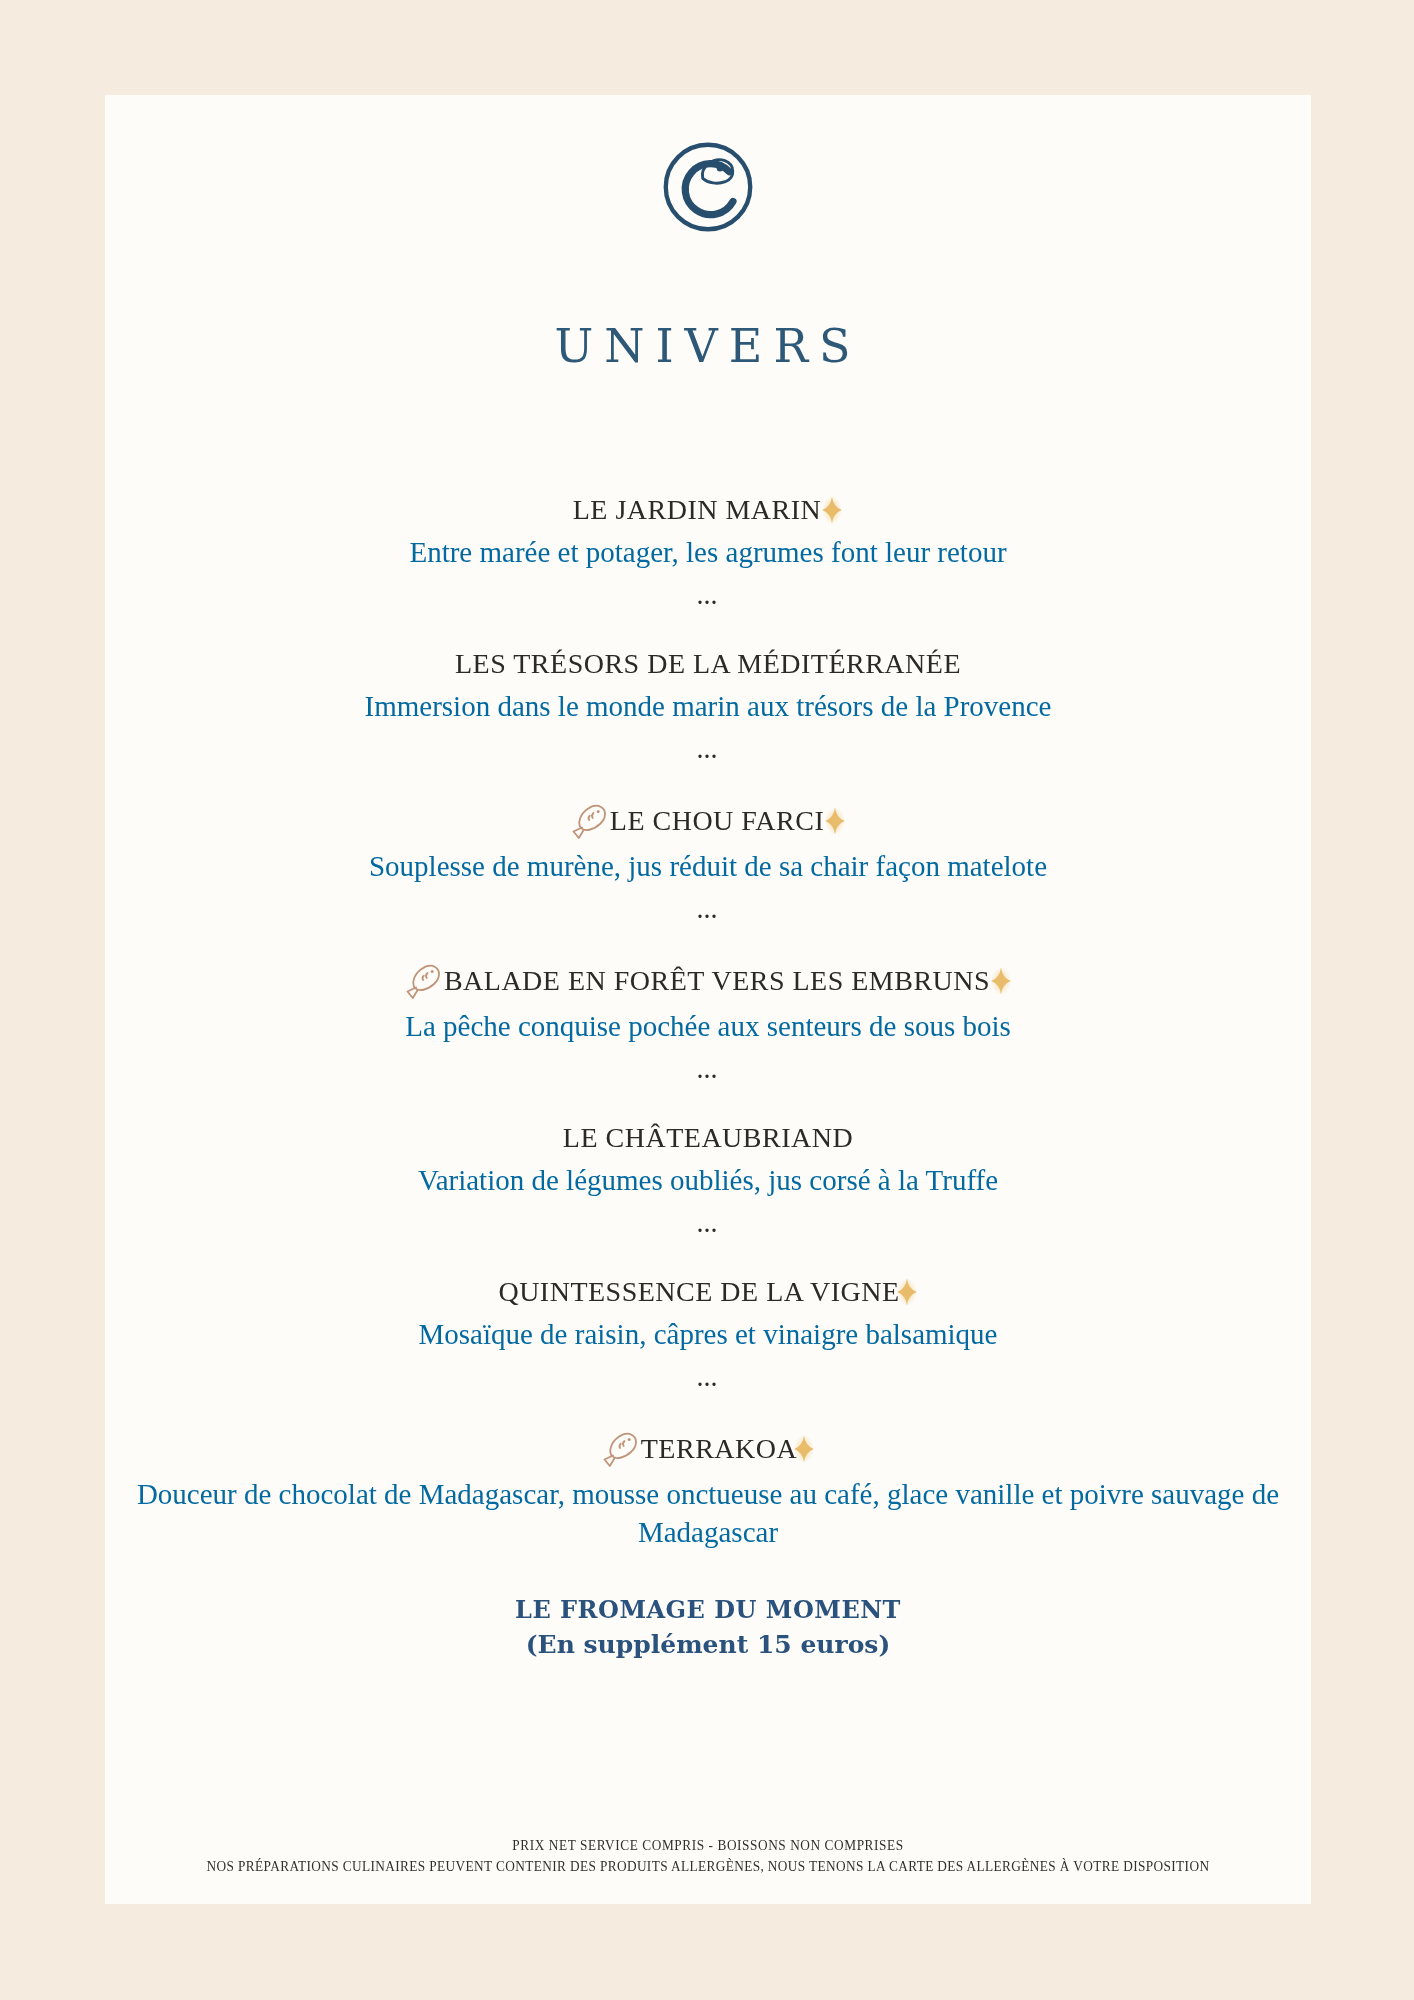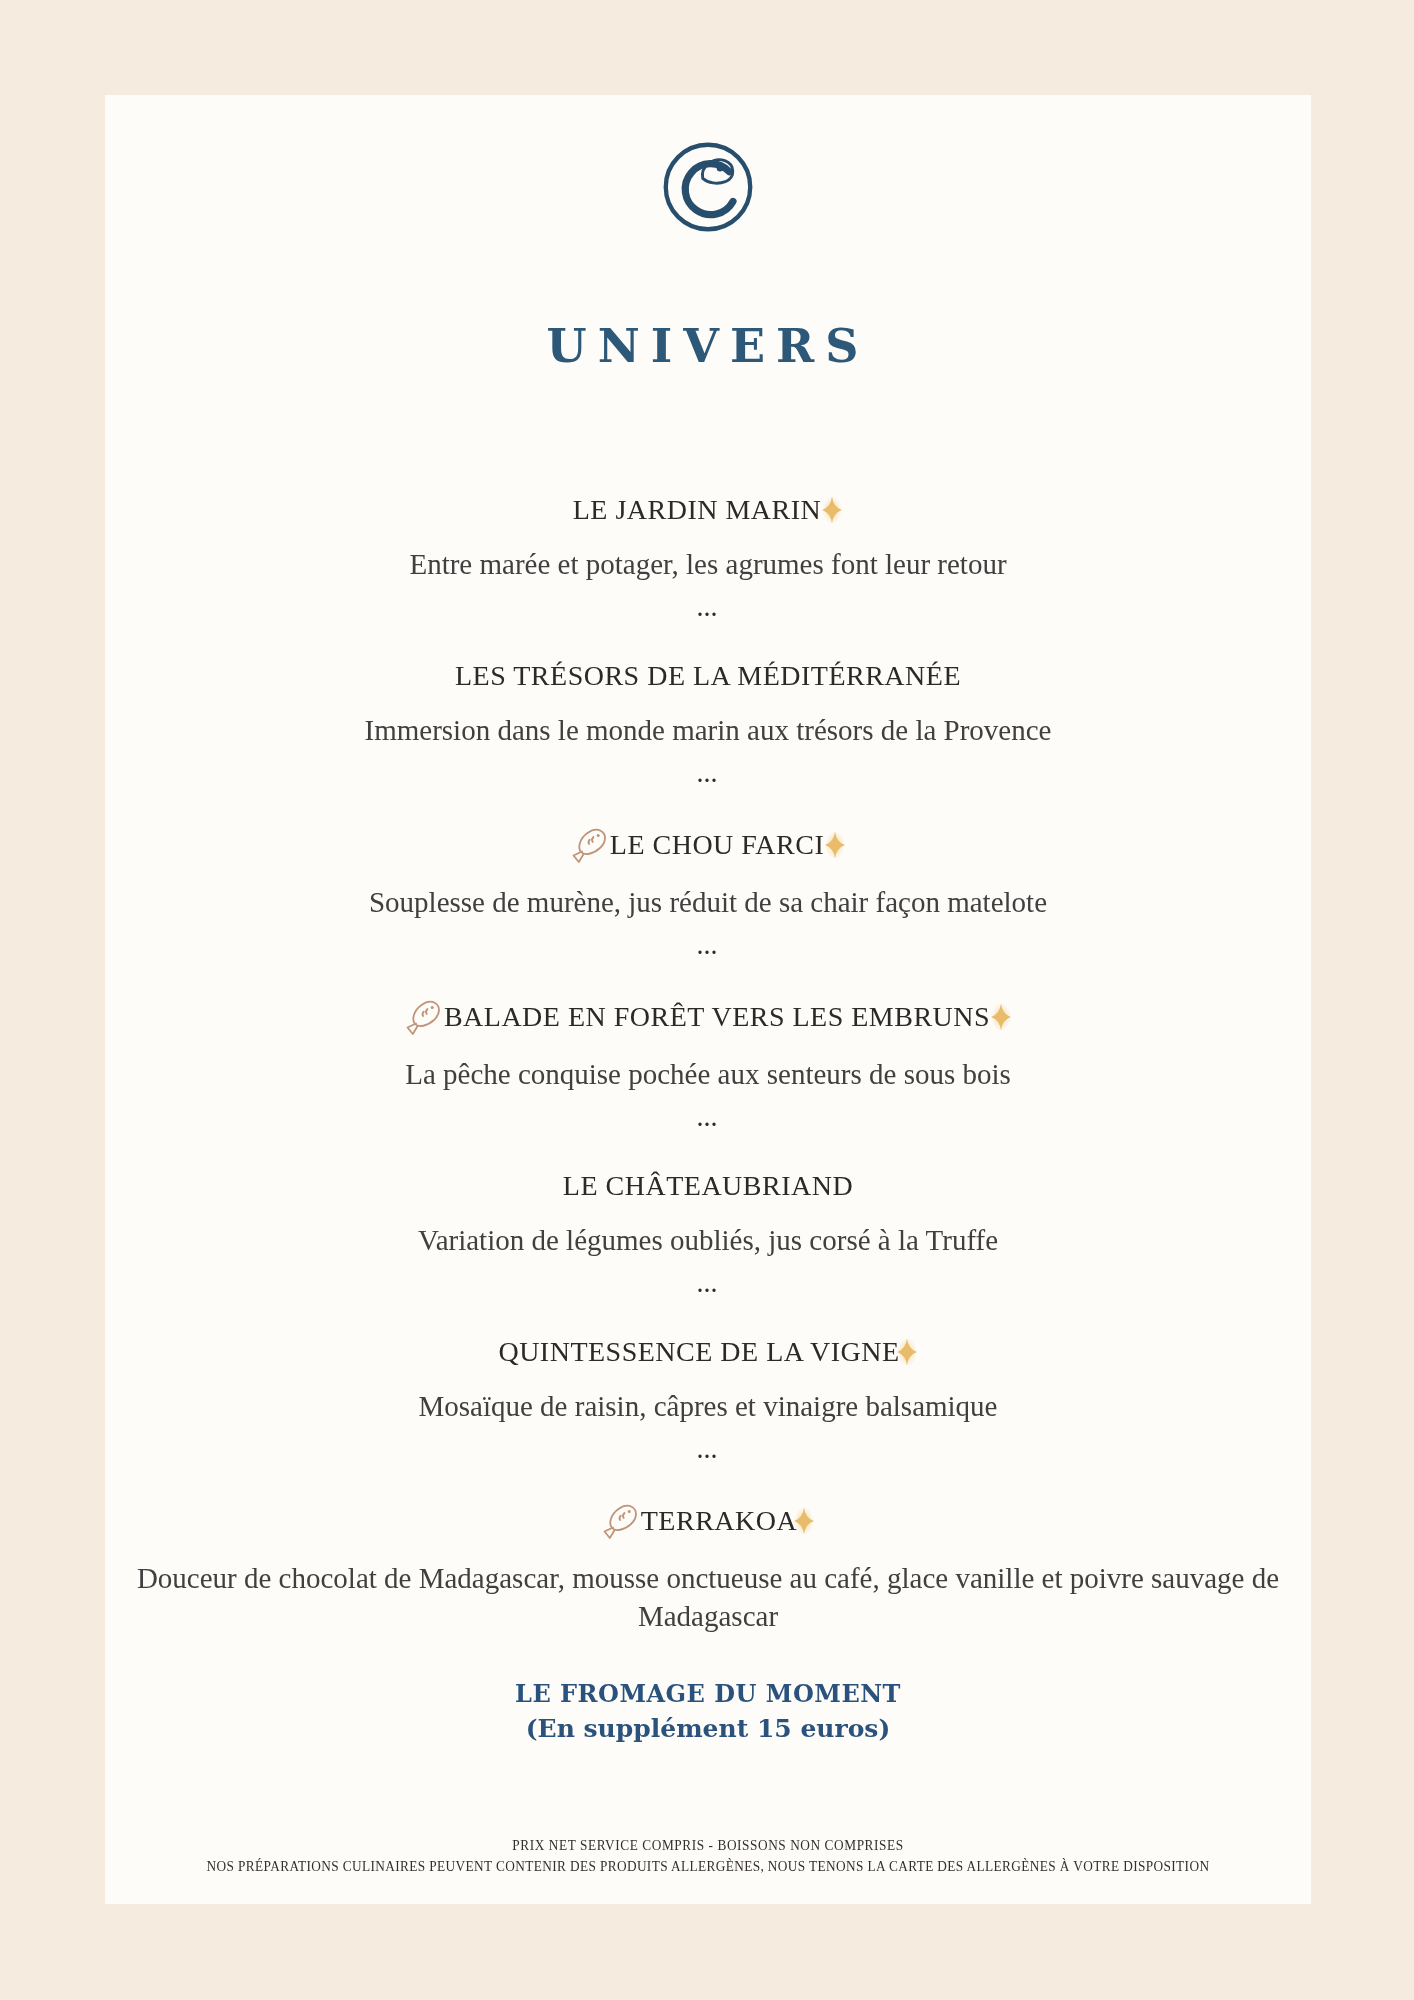--- a/index.html
+++ b/index.html
@@ -15,34 +15,34 @@
     background: #fdfcf9;
     text-align: center;
   }
   .logo-wrap { margin-top: 44px; display: flex; justify-content: center; }
   .logo-wrap svg { width: 96px; height: 96px; }
 
   .page-title {
     margin-top: 84px;
     font-family: "DejaVu Serif", serif;
     font-size: 46px;
-    font-weight: 700;
+    font-weight: 400;
     letter-spacing: 11px;
     color: #2e5878;
   }
 
   .menu { margin-top: 120px; }
   .menu-item { margin-bottom: 40px; }
   .item-title-row {
     display: flex; justify-content: center; align-items: center; 
     font-size: 28px; letter-spacing: 0.5px; color: #2c2a26; line-height: 34px;
   }
   .item-desc {
-    margin-top: 18px;
-    font-size: 29px; color: #404040; line-height: 38px;
+    margin-top: 6px;
+    font-size: 29px; color: #0369a1; line-height: 38px;
     padding: 0 28px;
   }
   .item-sep {
     margin-top: 16px;
     font-size: 20px; font-weight: bold; letter-spacing: 2px; color: #2c2a26;
     line-height: 20px;
   }
   .fish { width: 40px; height: 40px; flex: 0 0 auto; }
   .sparkle { width: 22px; height: 30px; flex: 0 0 auto; }
   .sparkle.tight { margin-left: -4px; }

